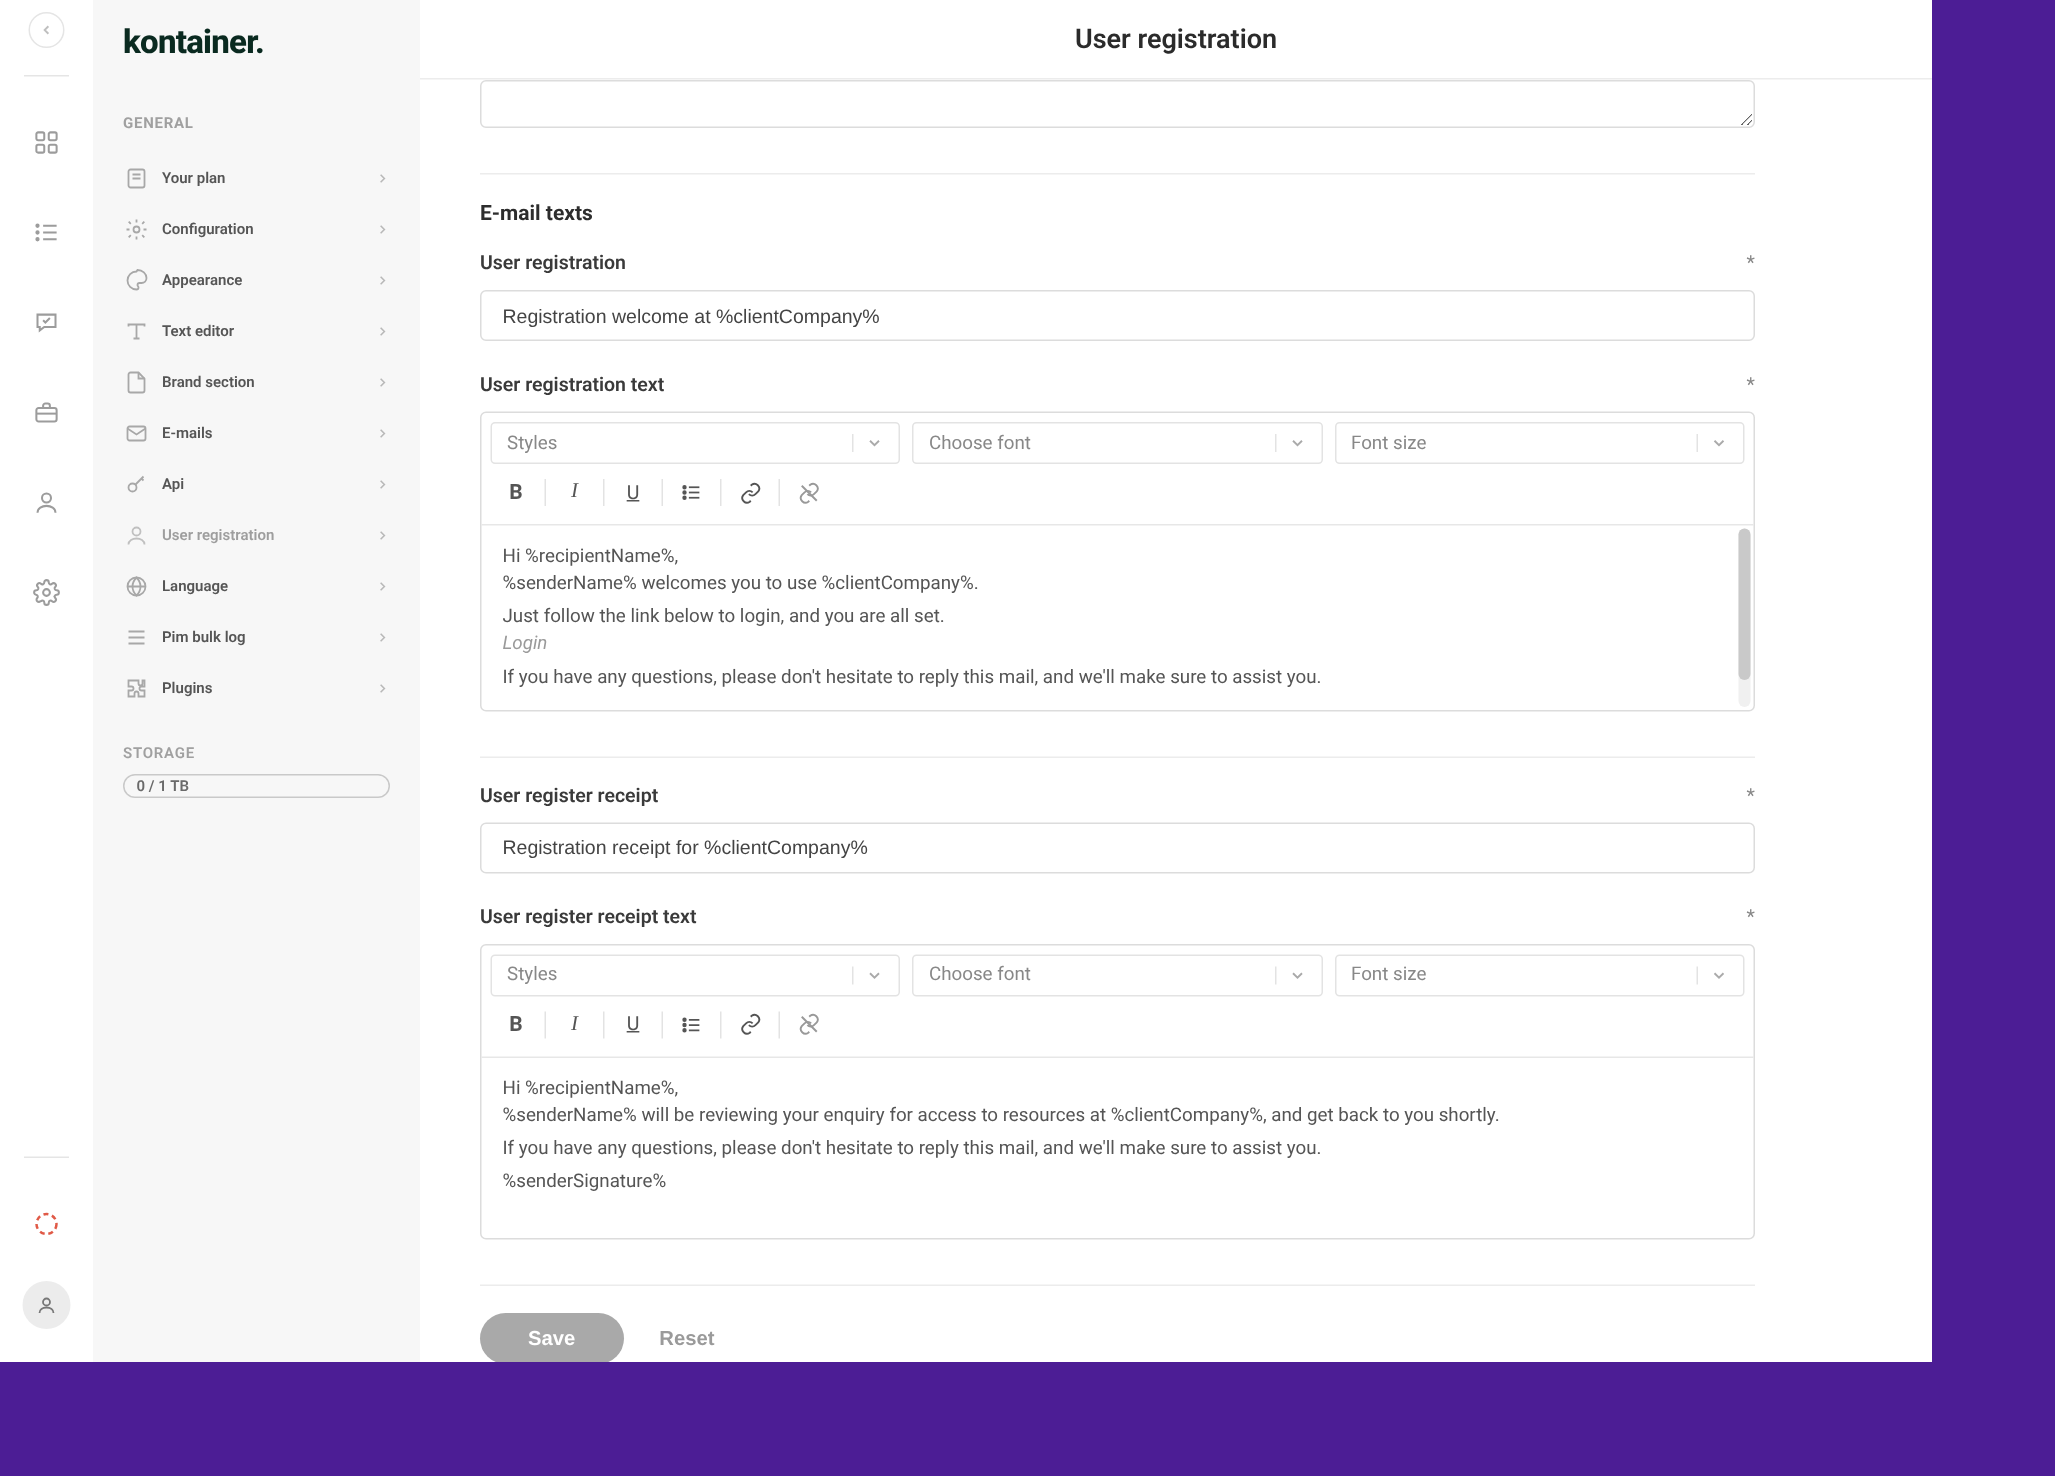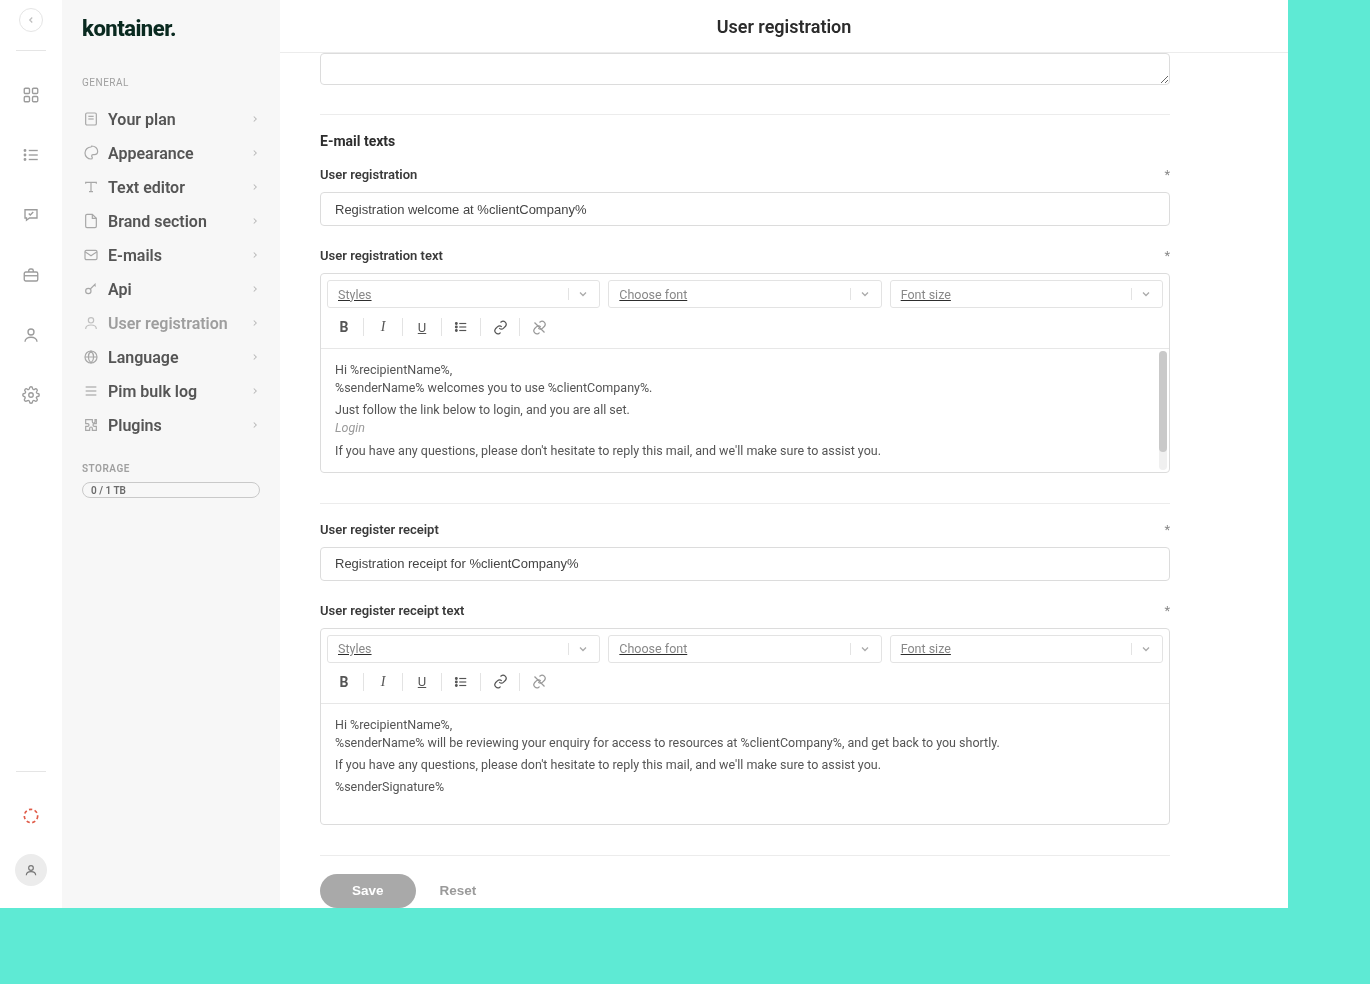--- a/index.html
+++ b/index.html
@@ -7,21 +7,21 @@
   body {
     font-family: -apple-system, BlinkMacSystemFont, "Segoe UI", Roboto, Helvetica, Arial, sans-serif;
     background: #000;
     color: #2d2d2d;
     font-size: 13px;
   }
   .viewport {
     width: 1370px;
     height: 984px;
     position: relative;
-    background: #5eead4;
+    background: #4c1d95;
   }
   .app {
     position: absolute;
     top: 0; left: 0;
     width: 1288px;
     height: 908px;
     background: #fff;
     display: flex;
   }
   
@@ -59,34 +59,34 @@
   .logo {
     font-weight: 800;
     font-size: 22px;
     letter-spacing: -0.5px;
     color: #0a2a20;
     margin-bottom: 36px;
     margin-top: 0px;
   }
   .section-label {
     font-size: 10px;
-    font-weight: 400;
+    font-weight: 700;
     letter-spacing: 0.5px;
     color: #a0a0a0;
     margin-bottom: 14px;
   }
   .nav-item {
     display: flex;
     align-items: center;
     height: 34px;
     cursor: pointer;
     color: #555;
   }
   .nav-item .nav-icon { width:18px; display:flex; align-items:center; justify-content:center; color:#a8a8a8;}
-  .nav-item .nav-label { flex:1; margin-left:8px; font-size:16px; font-weight:600; color:#555;}
+  .nav-item .nav-label { flex:1; margin-left:8px; font-size:10px; font-weight:600; color:#555;}
   .nav-item.active .nav-label { color:#9e9e9e; }
   .nav-item .chev { color:#b8b8b8; }
   .storage-label { font-size:10px; font-weight:600; letter-spacing:0.5px; color:#a0a0a0; margin-top:21px; margin-bottom:8px;}
   .storage-pill {
     border:1px solid #c9c9c9;
     border-radius: 10px;
     height: 16px;
     display:flex; align-items:center;
     padding:0 8px;
     font-size:10px; font-weight:600; color:#6a6a6a;
@@ -138,21 +138,21 @@
   }
   .rte {
     border:1px solid #dcdcdc;
     border-radius:4px;
     margin-bottom: 30px;
   }
   .rte-toolbar {
     border-bottom:1px solid #e7e7e7;
     padding: 6px;
   }
-  .rte-row1 { display:flex; gap:8px; margin-bottom:4px;text-decoration:underline;}
+  .rte-row1 { display:flex; gap:8px; margin-bottom:4px;}
   .rte-select {
     flex:1;
     border:1px solid #e3e3e3;
     border-radius:3px;
     height:28px;
     display:flex; align-items:center; justify-content:space-between;
     padding:0 10px;
     font-size:12.5px; color:#888;
     cursor:pointer;
     min-width:0;
@@ -280,20 +280,34 @@
 
       <div class="nav-item">
         <span class="nav-icon">
             <svg width="16" height="16" viewBox="0 0 24 24" fill="none" stroke="#a8a8a8" stroke-width="1.8">
               <rect x="4" y="3" width="16" height="18" rx="2"></rect>
               <line x1="8" y1="8" x2="16" y2="8"></line>
               <line x1="8" y1="12" x2="16" y2="12"></line>
             </svg>
           </span>
         <span class="nav-label">Your plan</span>
+        <span class="chev">
+            <svg width="10" height="10" viewBox="0 0 24 24" fill="none" stroke="#b8b8b8" stroke-width="2.5">
+              <path d="M9 18l6-6-6-6"></path>
+            </svg>
+          </span>
+      </div>
+      <div class="nav-item">
+        <span class="nav-icon">
+            <svg width="16" height="16" viewBox="0 0 24 24" fill="none" stroke="#a8a8a8" stroke-width="1.8">
+              <circle cx="12" cy="12" r="3"></circle>
+              <path d="M12 2v3M12 19v3M4.2 4.2l2.1 2.1M17.7 17.7l2.1 2.1M2 12h3M19 12h3M4.2 19.8l2.1-2.1M17.7 6.3l2.1-2.1"></path>
+            </svg>
+          </span>
+        <span class="nav-label">Configuration</span>
         <span class="chev">
             <svg width="10" height="10" viewBox="0 0 24 24" fill="none" stroke="#b8b8b8" stroke-width="2.5">
               <path d="M9 18l6-6-6-6"></path>
             </svg>
           </span>
       </div>
       <div class="nav-item">
         <span class="nav-icon">
             <svg width="16" height="16" viewBox="0 0 24 24" fill="none" stroke="#a8a8a8" stroke-width="1.8">
               <path d="M12 3a9 9 0 1 0 0 18c1.1 0 2-.9 2-2 0-.5-.2-1-.6-1.4-.3-.3-.4-.8-.4-1.1 0-1.1.9-2 2-2h2a5 5 0 0 0 5-5c0-4.4-4-8-9-8z"></path>

